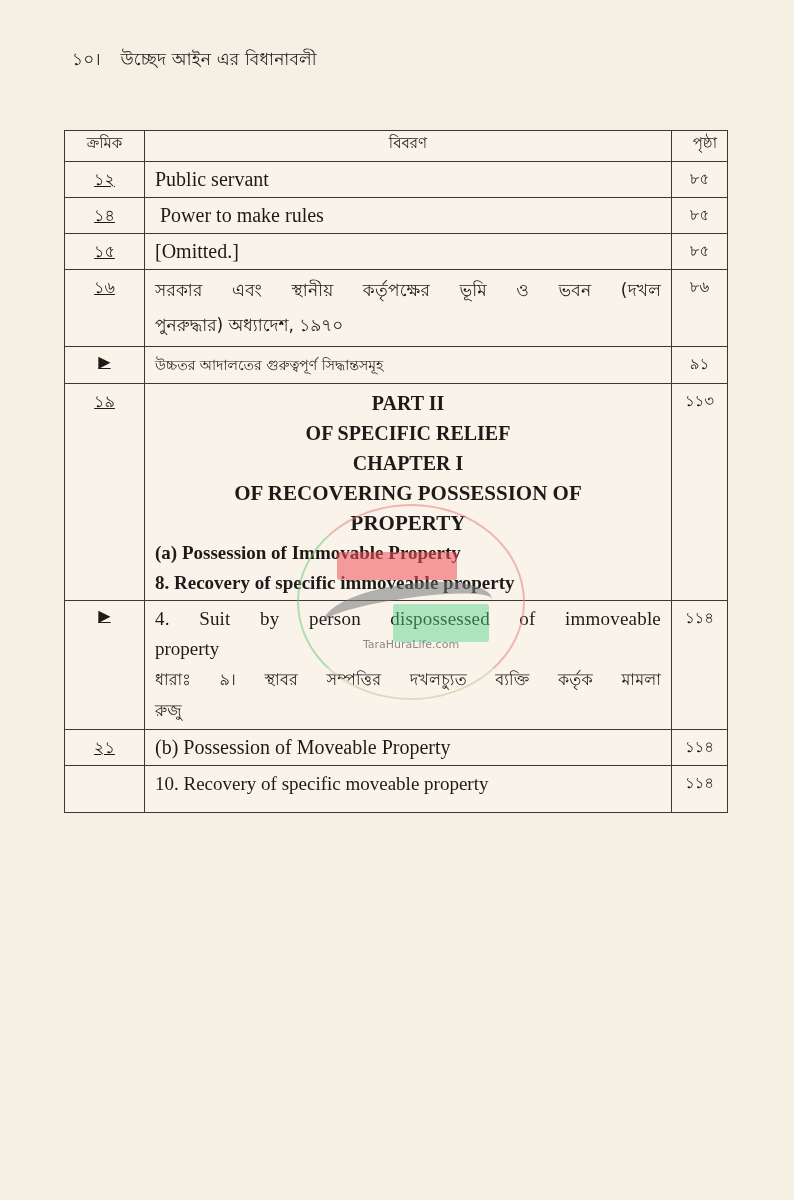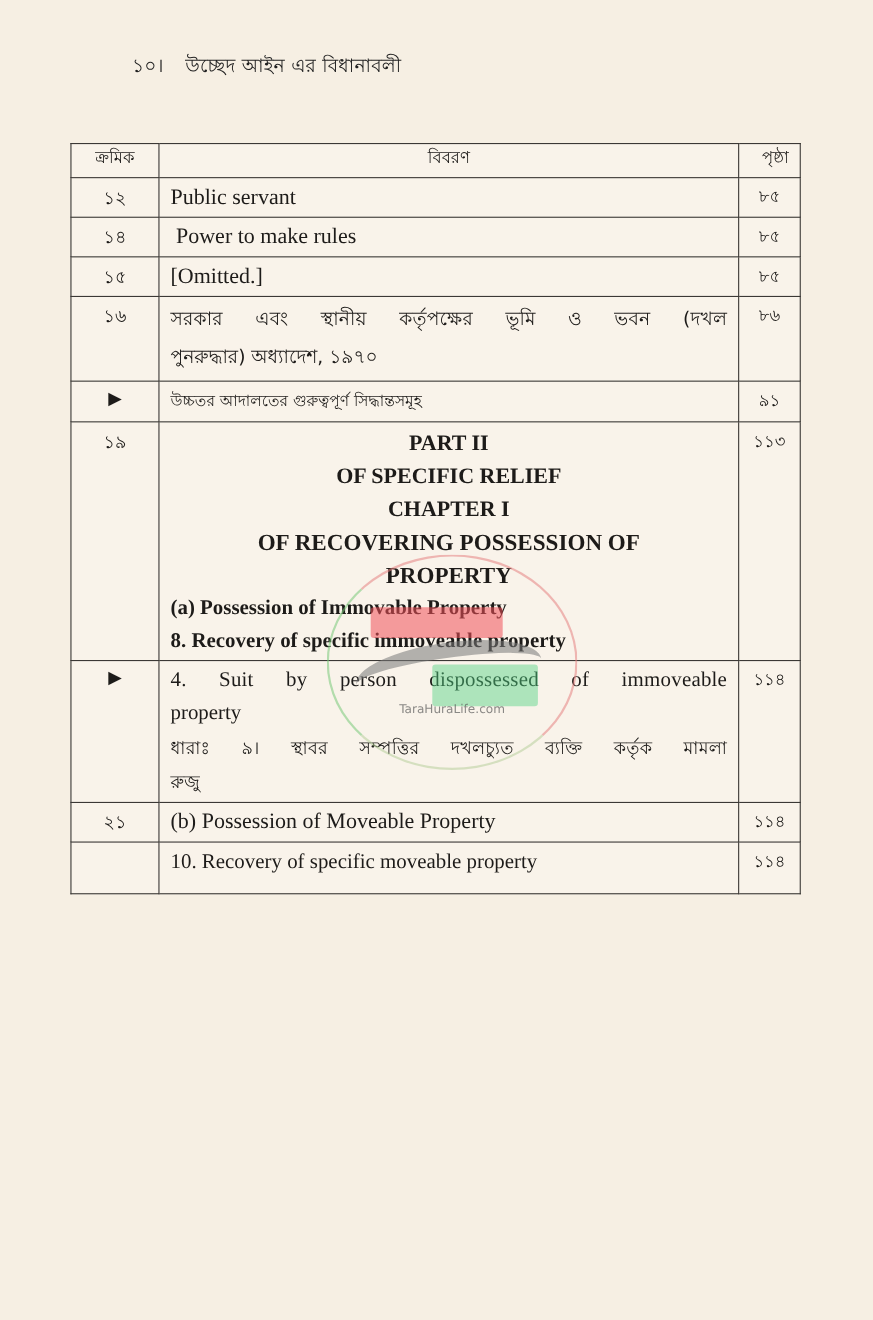--- a/index.html
+++ b/index.html
@@ -8,42 +8,42 @@
     background:#f6efe3;
     font-family:"Liberation Serif", "DejaVu Serif", serif;
     color:#1d1b19;
     position:relative;
   }
   .page-header {
     position:absolute; left:72px; top:46px;
     font-family:"DejaVu Sans", sans-serif;
     font-size:17px; letter-spacing:0.2px; color:#222;
   }
-  .page-header .num { margin-right:14px;margin-left:48px; }
+  .page-header .num { margin-right:14px; }
 
   table.toc {
     position:absolute; left:64px; top:130px; width:664px;
     border-collapse:collapse;
     background:rgba(255,252,246,0.35);
   }
   table.toc td, table.toc th {
     border:1.6px solid #3b3835;
     vertical-align:top;
   }
   col.c1 { width:80px; }
   col.c3 { width:56px; }
   .hdr th {
     font-family:"DejaVu Sans", sans-serif;
     font-weight:normal; font-size:15px; height:30px; padding:0;
     text-align:center; vertical-align:middle;margin-top:40px;
   }
   .hdr th.pg { text-align:right; padding-right:10px; }
   td.sl {
     text-align:center; font-family:"DejaVu Sans", sans-serif;
-    font-size:16px; padding-top:5px;
+    font-size:16px; padding-top:5px;text-decoration:underline;
   }
   td.pg {
     text-align:center; font-family:"DejaVu Sans", sans-serif;
     font-size:15px; padding-top:5px;
   }
   td.desc { padding:3px 10px 3px 10px; font-size:20px; line-height:29px; }
   .bn { font-family:"DejaVu Sans", sans-serif; font-size:17px; line-height:35px; text-align:justify; }
   .bn-small { font-family:"DejaVu Sans", sans-serif; font-size:14px; line-height:30px; }
   .big-bold { font-weight:bold; font-size:25px; line-height:34px; }
   .center-bold { font-weight:bold; text-align:center; font-size:20px; line-height:30px; }

